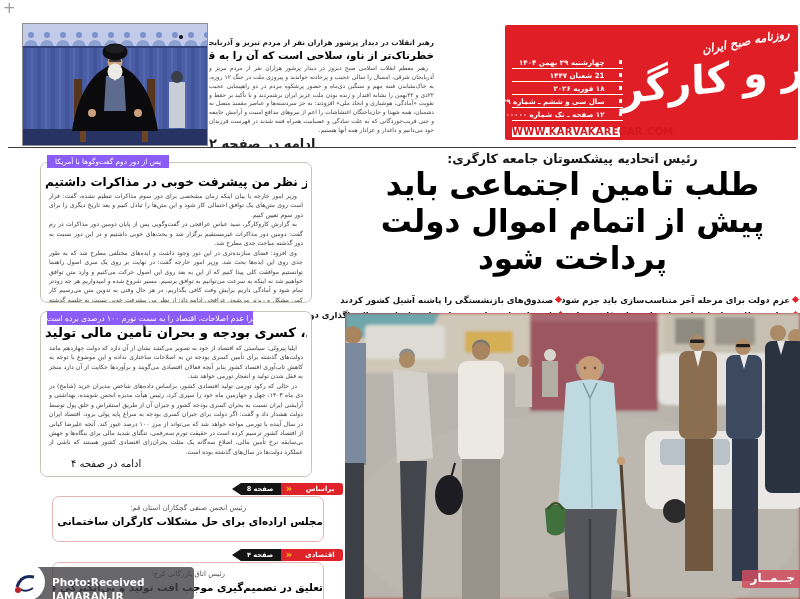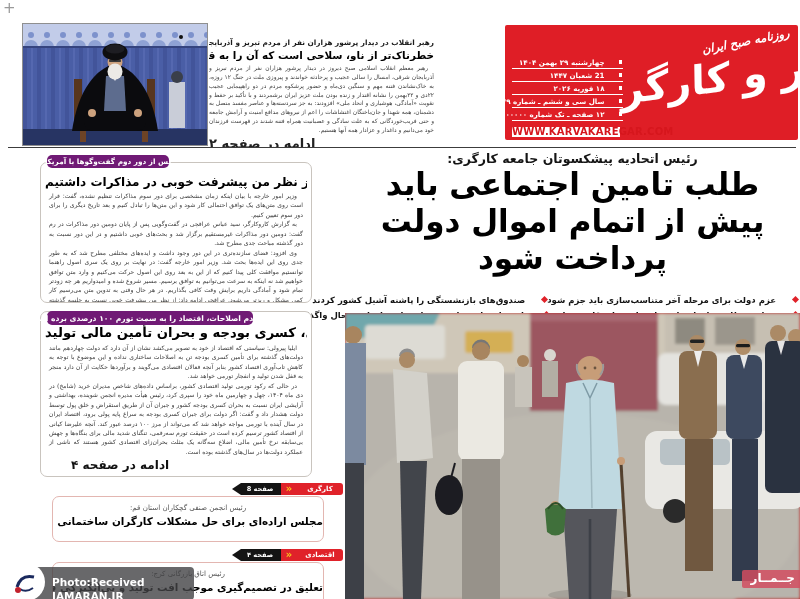--- a/index.html
+++ b/index.html
@@ -28,41 +28,41 @@
   .mh-web{position:absolute;left:7px;bottom:3px;width:108px;height:10px;background:#fff;color:#d6161d;
           font-size:10px;font-weight:bold;text-align:center;line-height:10.5px;letter-spacing:.2px;}
   .toprule{position:absolute;left:8px;right:4px;top:147px;border-top:1.6px solid #3c3c3c;}
   
   .main-story{position:absolute;left:345px;top:151px;width:455px;direction:rtl;text-align:center;}
   .ms-kicker{font-size:12.5px;font-weight:bold;color:#151515;}
   .ms-h{font-size:31px;font-weight:900;line-height:1.2;color:#000;letter-spacing:-.5px;}
   .ms-bullets{margin-top:17px;}
   .ms-brow{display:flex;justify-content:space-between;font-size:8.5px;font-weight:bold;color:#141414;
            margin:0 2px 5px;white-space:nowrap;}
-  .ms-bitem{display:flex;align-items:center;gap:17px;}
+  .ms-bitem{display:flex;align-items:center;gap:3px;}
   .diamond{width:5px;height:5px;background:#e0222a;transform:rotate(45deg);flex:none;}
   .ms-pageref{text-align:left;font-size:7.5px;font-weight:bold;color:#5a5a5a;margin:0 0 0 10px;}
   
   .street-photo{position:absolute;left:345px;top:313px;width:455px;height:286px;overflow:hidden;background:#b91c1c;}
   .photo-stamp{position:absolute;right:-3px;bottom:11px;background:rgba(209,77,96,.85);color:#fff;
                font-weight:bold;font-size:12px;padding:1px 8px 3px;border-radius:2px;letter-spacing:1px;}
   
   .nbox{position:absolute;left:40px;width:272px;background:#fff;border:1px solid #c9c4be;border-radius:7px;
         box-sizing:border-box;overflow:hidden;}
   .nbox.pink{border-color:#e3b6b1;margin-left:12px;}
-  .rbar{position:absolute;background:#701a75;color:#fff;font-weight:bold;border-radius:5px;
+  .rbar{position:absolute;background:#8b5cf6;color:#fff;font-weight:normal;border-radius:0;
         display:flex;align-items:center;justify-content:center;white-space:nowrap;z-index:3;}
   .rbar1{left:47px;top:155px;width:122px;height:13px;font-size:7.3px;}
   .rbar2{left:47px;top:311px;width:206px;height:14px;font-size:7.6px;}
   .b-headline{font-weight:bold;text-align:center;color:#000;white-space:nowrap;overflow:hidden;}
   .bh1{font-size:12px;margin:12px 4px 2px;}
   .bh2{font-size:13.2px;margin:13px 4px 3px;}
   .b-body{font-size:6.1px;line-height:1.55;text-align:justify;color:#3b3b3b;margin:1px 8px;direction:rtl;}
   .b-body p{margin:0;text-indent:6px;}
-  .b-cont{text-align:left;font-size:12px;font-weight:bold;margin:2px 9px 4px;direction:rtl;padding-left:21px;}
+  .b-cont{text-align:left;font-size:10px;font-weight:normal;margin:2px 9px 4px;direction:rtl;padding-left:21px;}
   .tag{position:absolute;left:232px;width:111px;height:12px;display:flex;direction:rtl;align-items:stretch;
        color:#fff;font-weight:bold;z-index:2;}
   .tag-sec{background:#e0222a;border-radius:0 3px 3px 0;flex:0 0 46px;font-size:7px;
            display:flex;align-items:center;justify-content:center;}
   .tag-chev{background:#e0222a;color:#f7c51e;flex:0 0 16px;font-size:10px;line-height:11px;text-align:center;}
   .tag-page{background:#141414;flex:1;font-size:6.6px;display:flex;align-items:center;justify-content:center;
             clip-path:polygon(0 50%,9px 0,100% 0,100% 100%,9px 100%);padding-left:7px;}
   .brief-kicker{font-size:7.1px;color:#555;text-align:center;margin-top:6px;direction:rtl;}
   .brief-headline{font-size:10.4px;font-weight:bold;color:#000;text-align:center;margin-top:3px;
                   direction:rtl;white-space:nowrap;overflow:hidden;}
@@ -301,21 +301,21 @@
   <div class="nbox" style="top:311px;height:166px;">
     <div class="b-headline bh2">رکود تورمی، کسری بودجه و بحران تأمین مالی تولید</div>
     <div class="b-body">
       <p>ایلیا پیرولی: سیاستی که اقتصاد از خود به تصویر می‌کشد نشان از آن دارد که دولت چهاردهم مانند دولت‌های گذشته برای تأمین کسری بودجه تن به اصلاحات ساختاری نداده و این موضوع با توجه به کاهش تاب‌آوری اقتصاد کشور بنابر آنچه فعالان اقتصادی می‌گویند و برآوردها حکایت از آن دارد منجر به قفل شدن تولید و انفجار تورمی خواهد شد.</p>
       <p>در حالی که رکود تورمی تولید اقتصادی کشور، براساس داده‌های شاخص مدیران خرید (شامخ) در دی ماه ۱۴۰۴، چهل و چهارمین ماه خود را سپری کرد، رئیس هیأت مدیره انجمن شوینده، بهداشتی و آرایشی ایران نسبت به بحران کسری بودجه کشور و جبران آن از طریق استقراض و خلق پول توسط دولت هشدار داد و گفت: اگر دولت برای جبران کسری بودجه به سراغ پایه پولی برود، اقتصاد ایران در سال آینده با تورمی مواجه خواهد شد که می‌تواند از مرز ۱۰۰ درصد عبور کند. آنچه علیرضا کیانی از اقتصاد کشور ترسیم کرده است در حقیقت تورم سه‌رقمی، تنگنای شدید مالی برای بنگاه‌ها و جهش بی‌سابقه نرخ تأمین مالی، اضلاع سه‌گانه یک مثلث بحران‌زای اقتصادی کشور هستند که ناشی از عملکرد دولت‌ها در سال‌های گذشته بوده است.</p>
     </div>
     <div class="b-cont">ادامه در صفحه ۴</div>
   </div>
 
   <div class="tag" style="top:483px;">
-    <span class="tag-sec">کارگری</span>
+    <span class="tag-sec">براساس</span>
     <span class="tag-chev">«</span>
     <span class="tag-page">صفحه 8</span>
   </div>
   <div class="nbox pink" style="top:496px;height:46px;">
     <div class="brief-kicker">رئیس انجمن صنفی گچکاران استان قم:</div>
     <div class="brief-headline">مجلس اراده‌ای برای حل مشکلات کارگران ساختمانی ندارد</div>
   </div>
 
   <div class="tag" style="top:549px;">
     <span class="tag-sec">اقتصادی</span>

